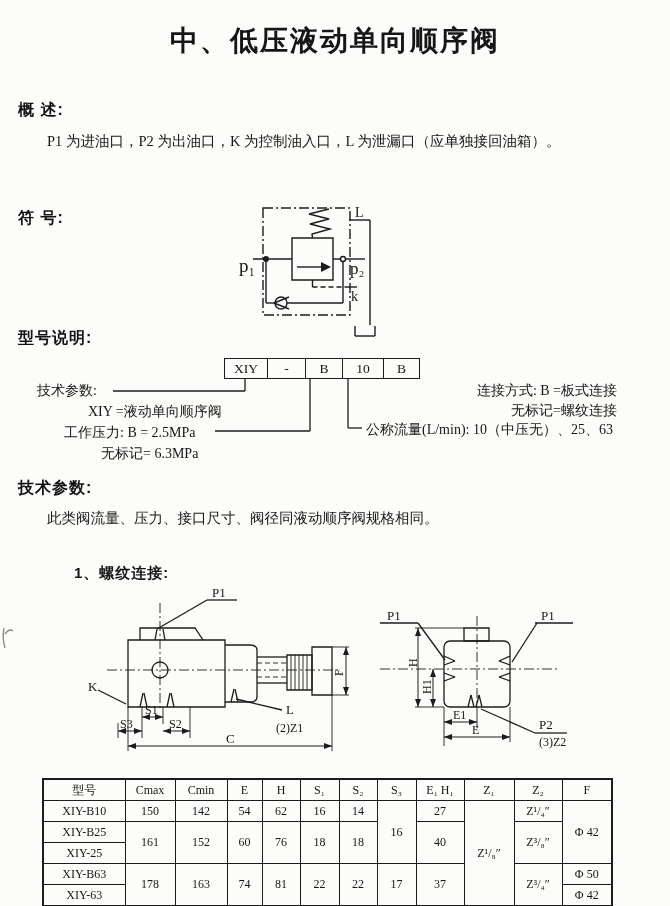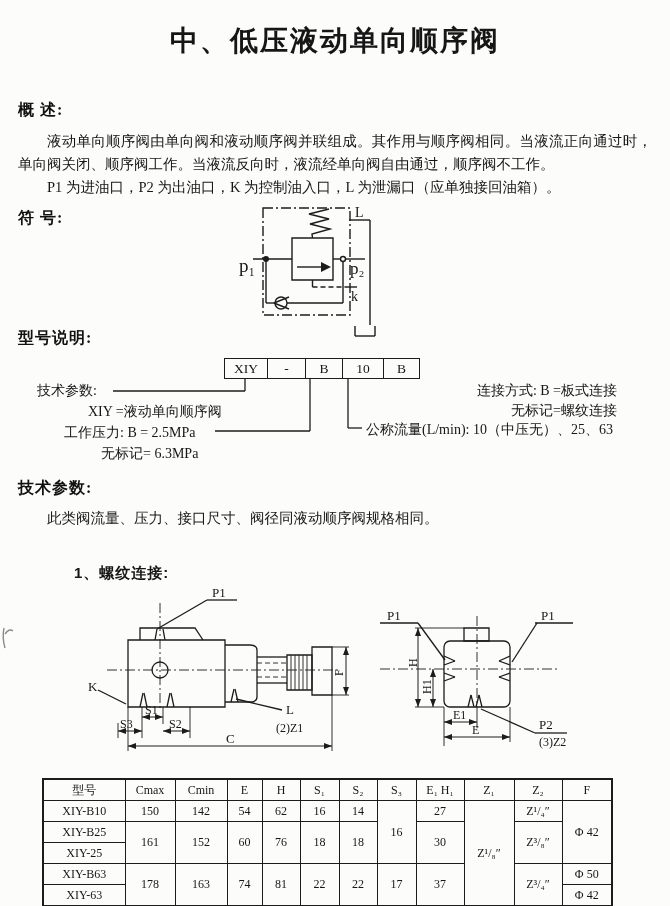--- a/index.html
+++ b/index.html
@@ -7,21 +7,21 @@
     position:relative;
     width:670px;height:906px;
     margin:0 auto;
     background:#fcfcfa;
     color:#161616;
     overflow:hidden;
     font-family:"Liberation Serif","DejaVu Serif",serif;
   }
   .abs{position:absolute;}
   .hd{
-    font-family:Liberation Serif, serif;
+    font-family:Liberation Sans, sans-serif;
     font-weight:bold;
     font-size:16px;
     color:#111;
     letter-spacing:1px;
   }
   .title{
     font-family:Liberation Serif, serif;
     font-weight:bold;
     font-size:28px;
     letter-spacing:2px;
@@ -75,21 +75,20 @@
 </style>
 </head>
 <body>
 
 <div id="page">
 
   <div class="abs title" style="top:22px;left:0;">中、低压液动单向顺序阀</div>
 
   <div class="abs hd" style="top:100px;left:18px;">概 述:</div>
   <div class="abs body-txt" style="top:130px;left:18px;">
-    <div class="indent">液动单向顺序阀由单向阀和液动顺序阀并联组成。其作用与顺序阀相同。当液流正向通过时，单向阀关闭、顺序阀工作。当液流反向时，液流经单向阀自由通过，顺序阀不工作。</div>
     <div class="indent">P1 为进油口，P2 为出油口，K 为控制油入口，L 为泄漏口（应单独接回油箱）。</div>
   </div>
 
   <div class="abs hd" style="top:208px;left:18px;">符 号:</div>
 
   <svg class="abs" style="top:203px;left:235px;" width="160" height="140" viewBox="0 0 160 140">
     <g stroke="#1c1c1c" stroke-width="1.4" fill="none">
 
       <rect x="28" y="5" width="87" height="107" stroke-dasharray="10 3 2 3"></rect>
 
@@ -346,21 +345,21 @@
       <td rowspan="3">Φ 42</td>
     </tr>
     <tr>
       <td>XIY-B25</td>
       <td rowspan="2">161</td>
       <td rowspan="2">152</td>
       <td rowspan="2">60</td>
       <td rowspan="2">76</td>
       <td rowspan="2">18</td>
       <td rowspan="2">18</td>
-      <td rowspan="2">30</td>
+      <td rowspan="2">40</td>
       <td rowspan="2">Z³/₈″</td>
     </tr>
     <tr>
       <td>XIY-25</td>
     </tr>
     <tr>
       <td>XIY-B63</td>
       <td rowspan="2">178</td>
       <td rowspan="2">163</td>
       <td rowspan="2">74</td>

